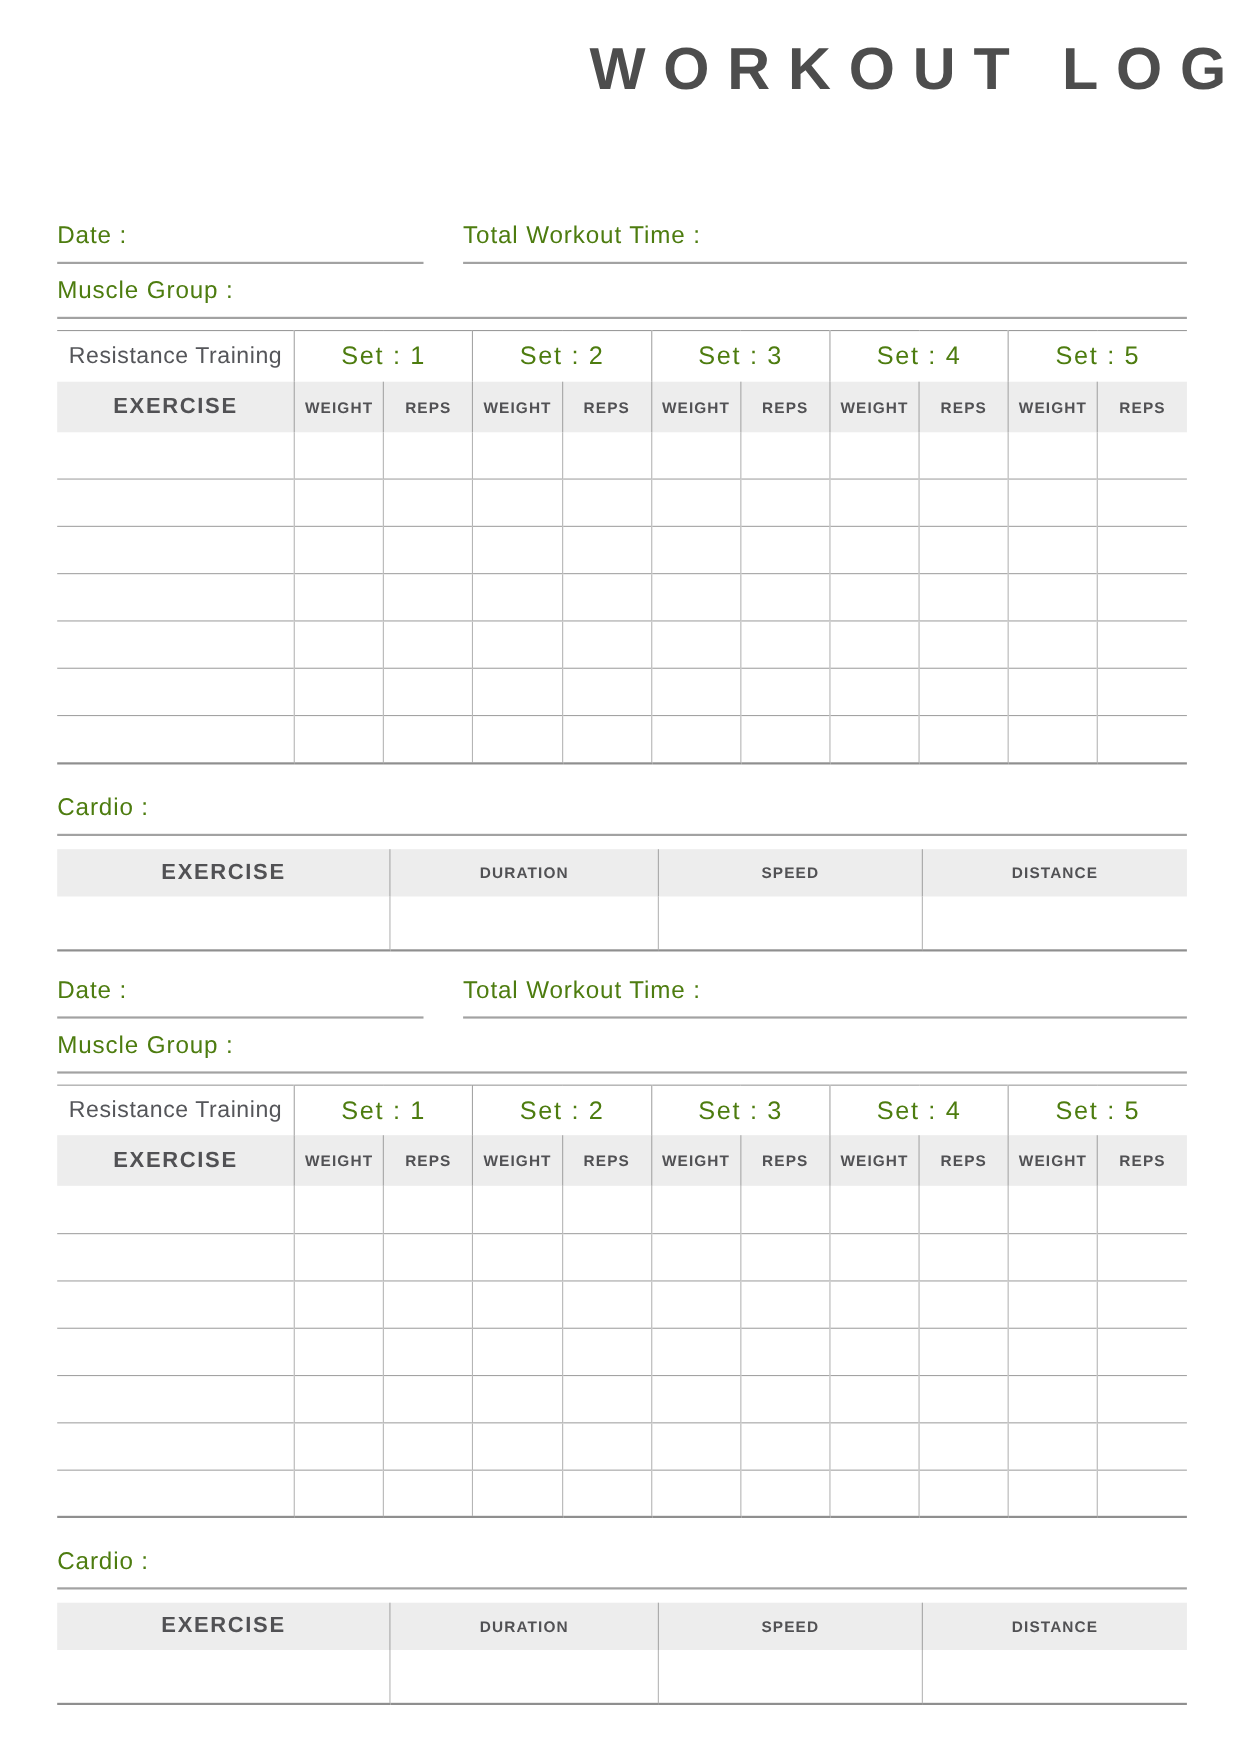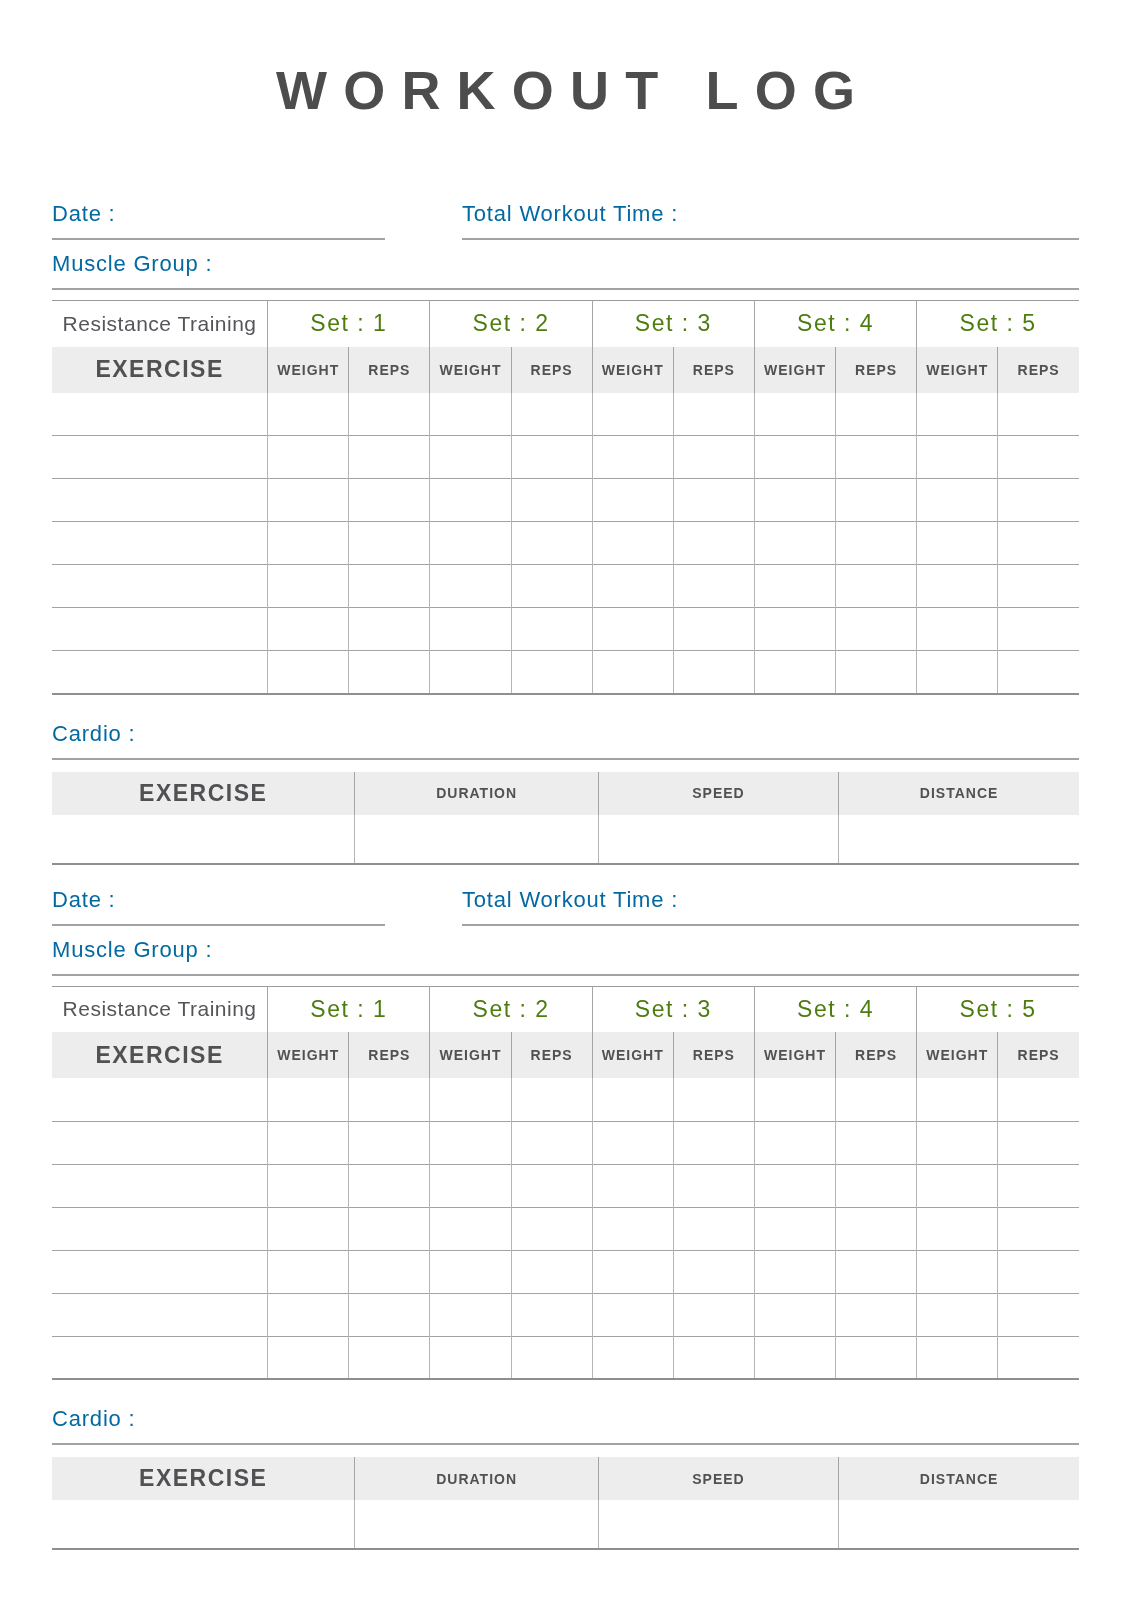--- a/index.html
+++ b/index.html
@@ -6,22 +6,22 @@
   html,body { background:#ffffff; }
   .page {
     position:relative;
     width:1131px; height:1600px;
     background:#ffffff;
     font-family:"Liberation Sans", sans-serif;
     color:#4a4b4d;
     overflow:hidden;
   }
   .title {
-    padding-top:61px;
-    text-align:center;
+    padding-top:34px;
+    text-align:right;
     font-size:54px;
     line-height:58px;
     font-weight:700;
     letter-spacing:0.30em;
     text-indent:0.30em;
     color:#4d4d4d;
   }
   .content {
     position:absolute;
     left:52px; top:115px;
@@ -34,24 +34,24 @@
   
   .fields-row { display:flex; }
   .field {
     border-bottom:2px solid #a2a2a2;
     padding-bottom:11px;
   }
   .field-label {
     font-size:22px;
     line-height:26px;
     letter-spacing:0.8px;
-    color:#0369a1;
+    color:#4d7c0f;
   }
   .field-date { width:333px; margin-right:36px; }
-  .field-twt  { flex:1;margin-left:41px; }
+  .field-twt  { flex:1; }
   .field-muscle { margin-top:11px; width:100%; }
   .field-cardio { margin-top:26px; width:100%; }
 
   
   table { border-collapse:collapse; width:100%; table-layout:fixed; }
   .resistance-table {
     margin-top:10px;
     border-top:1.5px solid #9b9b9b;
   }
   .set-row td { height:46px; text-align:center; vertical-align:middle; }
@@ -69,21 +69,21 @@
   .col-head-row th {
     height:46px;
     background:#ededed;
     vertical-align:middle;
     text-align:center;
     font-weight:700;
     color:#515154;
     border-left:1.5px solid #a5a5a5;
   }
   .col-head-row th:first-child { border-left:none; }
-  .exercise-head { font-size:23px; letter-spacing:1.5px; }
+  .exercise-head { font-size:20px; letter-spacing:1.5px; }
   .small-head { font-size:14px; letter-spacing:1px; }
 
   .resistance-table tbody td {
     height:43px;
     border-top:1.5px solid #a3a3a3;
     border-left:1.5px solid #b5b5b5;
   }
   .resistance-table tbody td:first-child { border-left:none; }
   .resistance-table tbody tr:first-child td { border-top:none; }
   .resistance-table tbody tr:last-child td { border-bottom:2px solid #8f8f8f; }

